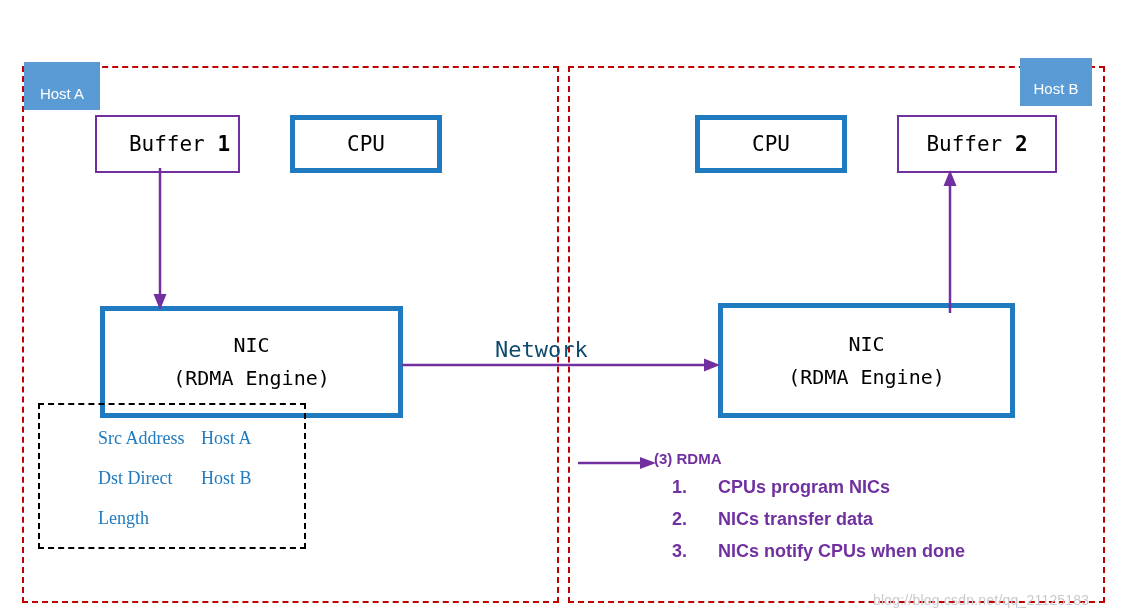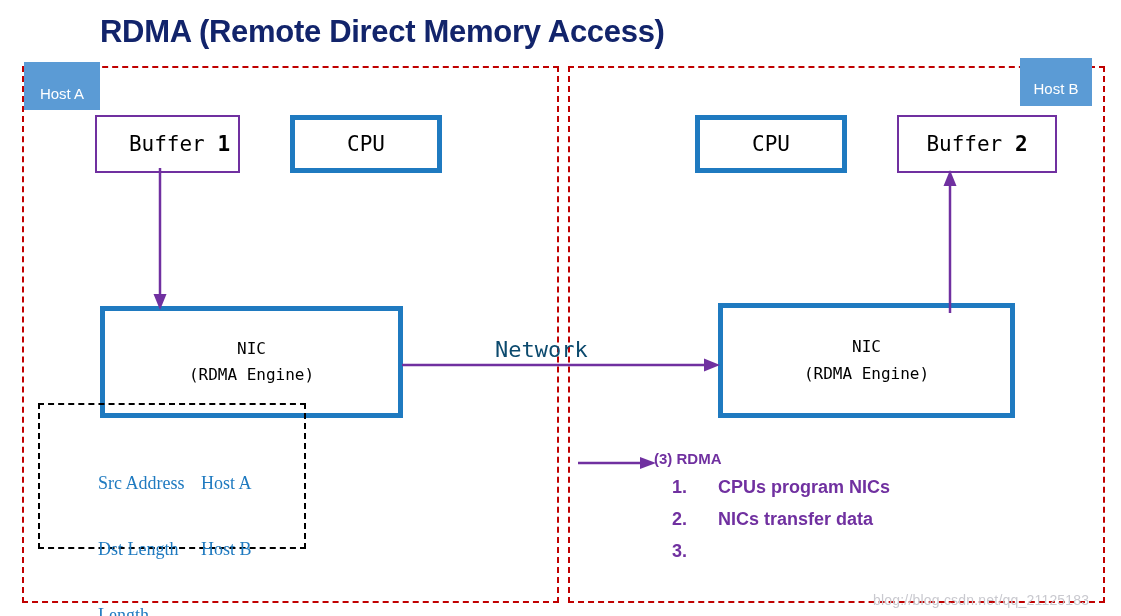--- a/index.html
+++ b/index.html
@@ -65,21 +65,21 @@
     color: #000000;
   }
   .box-buffer {
     border: 2px solid #7030a0;
     font-size: 21px;
   }
   .box-cpu, .box-nic {
     border: 5px solid #1f7ac0;
     font-size: 21px;
   }
-  .box-nic { font-size: 16px; line-height: 1.65; }
+  .box-nic { font-size: 20px; line-height: 1.65; }
   .buf-num { font-weight: bold; }
 
   #buffer1 { left: 95px;  top: 115px; width: 145px; height: 58px; padding-left: 24px; }
   #cpu-a   { left: 290px; top: 115px; width: 152px; height: 58px; }
   #cpu-b   { left: 695px; top: 115px; width: 152px; height: 58px; }
   #buffer2 { left: 897px; top: 115px; width: 160px; height: 58px; }
   #nic-a   { left: 100px; top: 306px; width: 303px; height: 112px; }
   #nic-b   { left: 718px; top: 303px; width: 297px; height: 115px; }
 
   
@@ -121,21 +121,20 @@
     top: 428px;
     width: 215px;
     font-family: "Liberation Serif", serif;
     font-size: 18px;
     color: #1f7ac0;
   }
   .descriptor-row {
     display: flex;
     margin-bottom: 19px;
     white-space: nowrap;
-    margin-top: 45px;
   }
   .descriptor-key { width: 103px; }
   .descriptor-val { }
 
   
   #steps {
     position: absolute;
     left: 654px;
     top: 450px;
     color: #7030a0;
@@ -165,21 +164,20 @@
     color: #c9c9cf;
     white-space: nowrap;
     letter-spacing: 0.2px;
   }
 </style>
 </head>
 <body>
 
 <div id="canvas">
 
-  <div class="title">RDMA (Remote Direct Memory Access)</div>
 
   <div class="host-frame" id="host-a-frame"></div>
 
   <div class="host-frame" id="host-b-frame"></div>
 
   <div class="host-badge" id="host-a-badge">Host A</div>
   <div class="host-badge" id="host-b-badge">Host B</div>
 
   <div class="box box-buffer" id="buffer1">
     <div>
@@ -230,21 +228,21 @@
     <polygon points="318,10 302,3.5 302,16.5" fill="#7030a0"></polygon>
   </svg>
 
   <div id="descriptor-box"></div>
   <div class="descriptor-rows">
     <div class="descriptor-row">
       <span class="descriptor-key">Src Address</span>
       <span class="descriptor-val">Host A</span>
     </div>
     <div class="descriptor-row">
-      <span class="descriptor-key">Dst Length</span>
+      <span class="descriptor-key">Dst Direct</span>
       <span class="descriptor-val">Host B</span>
     </div>
     <div class="descriptor-row">
       <span class="descriptor-key">Length</span>
       <span class="descriptor-val"></span>
     </div>
   </div>
 
   <svg class="arrow-svg" id="arrow-step" width="80" height="16" viewBox="0 0 80 16">
     <line x1="0" y1="8" x2="66" y2="8" stroke="#7030a0" stroke-width="2.5"></line>
@@ -256,18 +254,19 @@
     <div class="step-row">
       <span class="step-num">1.</span>
       <span class="step-text">CPUs program NICs</span>
     </div>
     <div class="step-row">
       <span class="step-num">2.</span>
       <span class="step-text">NICs transfer data</span>
     </div>
     <div class="step-row">
       <span class="step-num">3.</span>
+      <span class="step-text">NICs notify CPUs when done</span>
     </div>
   </div>
 
   <div id="watermark">blog://blog.csdn.net/qq_21125183</div>
 
 </div>
 
 </body></html>

